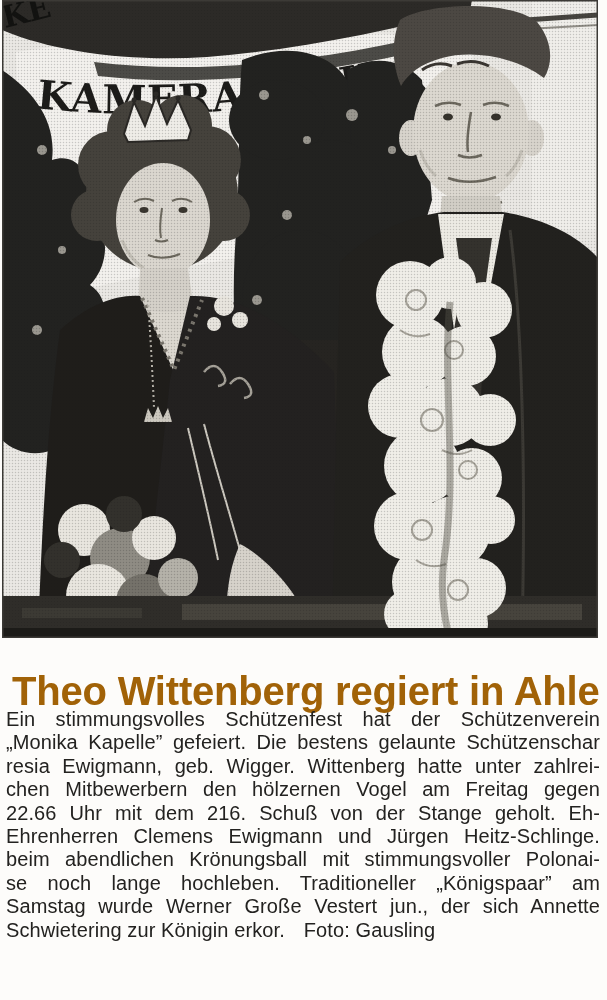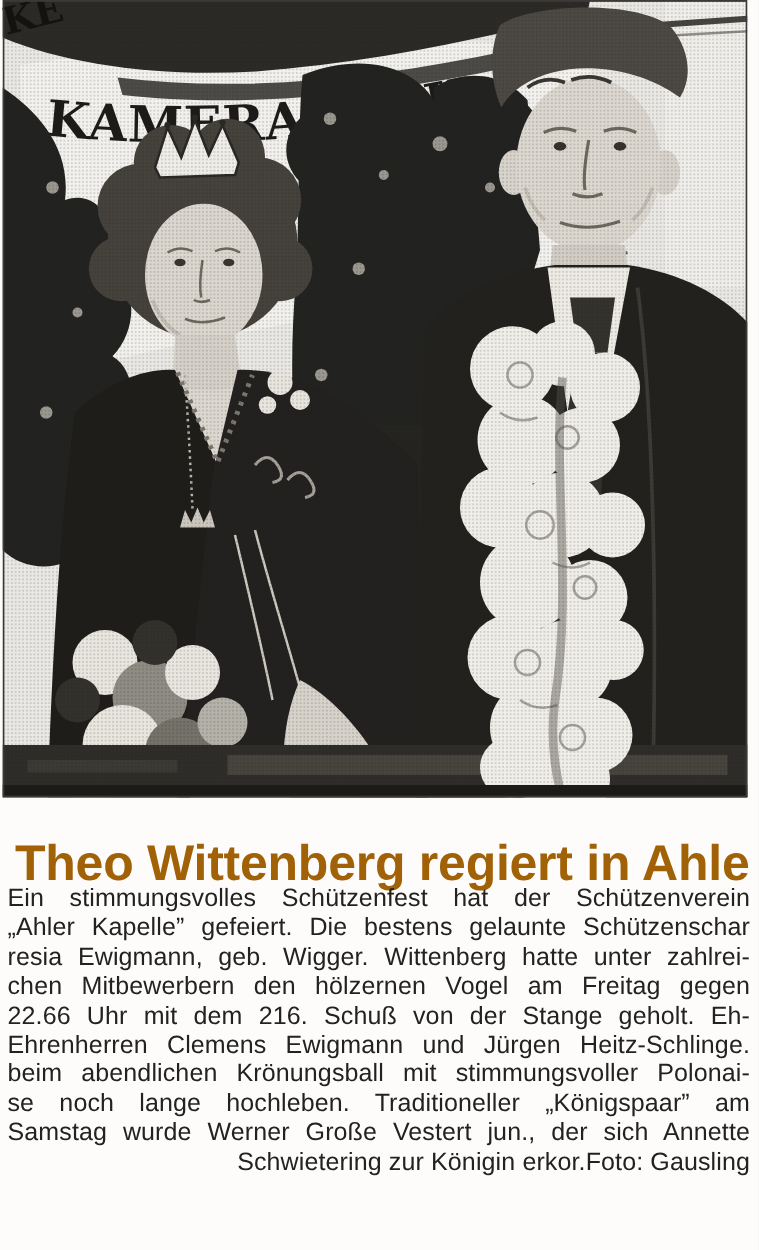--- a/index.html
+++ b/index.html
@@ -14,21 +14,21 @@
     font-size:40px;font-weight:bold;letter-spacing:-0.2px;
     white-space:nowrap;color:#a16207;
   }
   .body-col{position:absolute;left:6px;top:692px;width:594px;margin-top:16px;}
   .body-line{
     height:23.4px;line-height:23.4px;font-size:20px;color:#232220;
     text-align:justify;text-align-last:justify;overflow:hidden;
     letter-spacing:0.1px;
   }
   .body-line.last{
-    display:flex;justify-content:flex-end;text-align-last:auto;
+    display:flex;justify-content:flex-start;text-align-last:auto;gap:19px;
   }
 </style>
 </head>
 <body>
 
 <div>
 
   <div class="photo-wrap">
     <svg width="596" height="638" viewBox="0 0 596 638" xmlns="http://www.w3.org/2000/svg">
       <defs>
@@ -233,21 +233,21 @@
 
       <rect x="0" y="628" width="596" height="10" fill="#1c1b18"></rect>
       <rect x="0.75" y="0.75" width="594.5" height="636.5" fill="none" stroke="#3c3a36" stroke-width="1.5"></rect>
     </svg>
   </div>
 
   <h1 class="headline">Theo Wittenberg regiert in Ahle</h1>
 
   <div class="body-col">
     <div class="body-line">Ein stimmungsvolles Schützenfest hat der Schützenverein</div>
-    <div class="body-line">„Ahler Kapelle” gefeiert. Die bestens gelaunte Schützenschar</div>
+    <div class="body-line">„Monika Kapelle” gefeiert. Die bestens gelaunte Schützenschar</div>
     <div class="body-line">resia Ewigmann, geb. Wigger. Wittenberg hatte unter zahlrei-</div>
     <div class="body-line">chen Mitbewerbern den hölzernen Vogel am Freitag gegen</div>
     <div class="body-line">22.66 Uhr mit dem 216. Schuß von der Stange geholt. Eh-</div>
     <div class="body-line">Ehrenherren Clemens Ewigmann und Jürgen Heitz-Schlinge.</div>
     <div class="body-line">beim abendlichen Krönungsball mit stimmungsvoller Polonai-</div>
     <div class="body-line">se noch lange hochleben. Traditioneller „Königspaar” am</div>
     <div class="body-line">Samstag wurde Werner Große Vestert jun., der sich Annette</div>
     <div class="body-line last">
       <span>Schwietering zur Königin erkor.</span>
       <span>Foto: Gausling</span>

